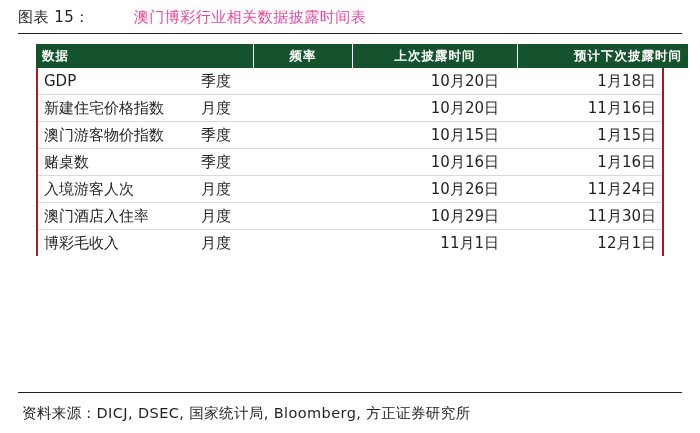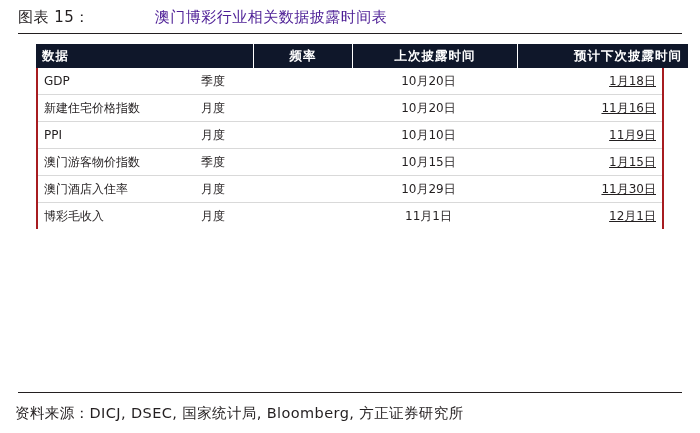--- a/index.html
+++ b/index.html
@@ -22,80 +22,79 @@
     padding: 0 14px;
   }
   
   .title-row {
     display: flex;
     align-items: baseline;
     padding-top: 8px;
     padding-left: 4px;
     font-size: 17px;
     letter-spacing: 0.5px;
-    gap: 21px;
   }
   .title-label {
     font-family: "DejaVu Sans", sans-serif;
     font-size: 15px;
     white-space: nowrap;
     color: #231f20;
   }
   .title-text {
     font-family: "DejaVu Sans", sans-serif;
     font-size: 15px;
     margin-left: 44px;
     white-space: nowrap;
-    color: #4c1d95;
+    color: #ec4899;
   }
   .title-rule {
     margin: 6px 4px 0 4px;
     border: 0;
     border-top: 1.5px solid #231f20;
   }
   
   .tbl-wrap {
     padding: 10px 22px 0 22px;
   }
   table.data {
     border-collapse: collapse;
     width: 100%;
     table-layout: fixed;
   }
   table.data thead th {
-    background: #0f172a;
+    background: #14532d;
     color: #ffffff;
     font-family: "DejaVu Sans", sans-serif;
     font-weight: bold;
     font-size: 12.5px;
     height: 22px;
     padding: 1px 6px;
     letter-spacing: 1px;
     border-right: 1px solid #ffffff;
     white-space: nowrap;
   }
   table.data thead th:last-child { border-right: 0; text-align: right; }
   th.c-name   { width: 205px; text-align: left; }
   th.c-freq   { width: 86px;  }
   th.c-last   { width: 152px; text-align: center; }
   th.c-next   { width: 158px; text-align: center; }
 
   table.data tbody td {
     font-family: "DejaVu Sans", sans-serif;
-    font-size: 12px;
+    font-size: 15px;
     height: 26px;
     padding: 0 8px;
     border-bottom: 1px solid #d9d9d9;
     color: #231f20;
     white-space: nowrap;
   }
   td.c-name { text-align: left; padding-left: 10px; }
   td.c-freq { text-align: left; }
-  td.c-last { text-align: center; }
-  td.c-next { text-align: right; padding-right: 10px; text-decoration: underline; }
+  td.c-last { text-align: right; }
+  td.c-next { text-align: right; padding-right: 10px; }
 
   table.data tbody tr:last-child td { border-bottom: 0; }
 
   
   .tbl-body-frame {
     position: relative;
   }
   .tbl-body-frame::before,
   .tbl-body-frame::after {
     content: "";
@@ -113,21 +112,21 @@
     position: absolute;
     left: 18px;
     right: 18px;
     bottom: 40px;
     border: 0;
     border-top: 1.5px solid #231f20;
     margin: 0;
   }
   .source {
     position: absolute;
-    left: 15px;
+    left: 22px;
     bottom: 10px;
     font-family: "DejaVu Sans", sans-serif;
     font-size: 14.5px;
     letter-spacing: 0.4px;
     color: #231f20;
     white-space: nowrap;
   }
 </style>
 </head>
 <body>
@@ -161,32 +160,38 @@
             <td class="c-last">10月20日</td>
             <td class="c-next">1月18日</td>
           </tr>
           <tr>
             <td class="c-name">新建住宅价格指数</td>
             <td class="c-freq">月度</td>
             <td class="c-last">10月20日</td>
             <td class="c-next">11月16日</td>
           </tr>
           <tr>
-            <td class="c-name">PPI</td>
-            <td class="c-freq">月度</td>
-            <td class="c-last">10月10日</td>
-            <td class="c-next">11月9日</td>
-          </tr>
-          <tr>
             <td class="c-name">澳门游客物价指数</td>
             <td class="c-freq">季度</td>
             <td class="c-last">10月15日</td>
             <td class="c-next">1月15日</td>
           </tr>
           <tr>
+            <td class="c-name">赌桌数</td>
+            <td class="c-freq">季度</td>
+            <td class="c-last">10月16日</td>
+            <td class="c-next">1月16日</td>
+          </tr>
+          <tr>
+            <td class="c-name">入境游客人次</td>
+            <td class="c-freq">月度</td>
+            <td class="c-last">10月26日</td>
+            <td class="c-next">11月24日</td>
+          </tr>
+          <tr>
             <td class="c-name">澳门酒店入住率</td>
             <td class="c-freq">月度</td>
             <td class="c-last">10月29日</td>
             <td class="c-next">11月30日</td>
           </tr>
           <tr>
             <td class="c-name">博彩毛收入</td>
             <td class="c-freq">月度</td>
             <td class="c-last">11月1日</td>
             <td class="c-next">12月1日</td>

